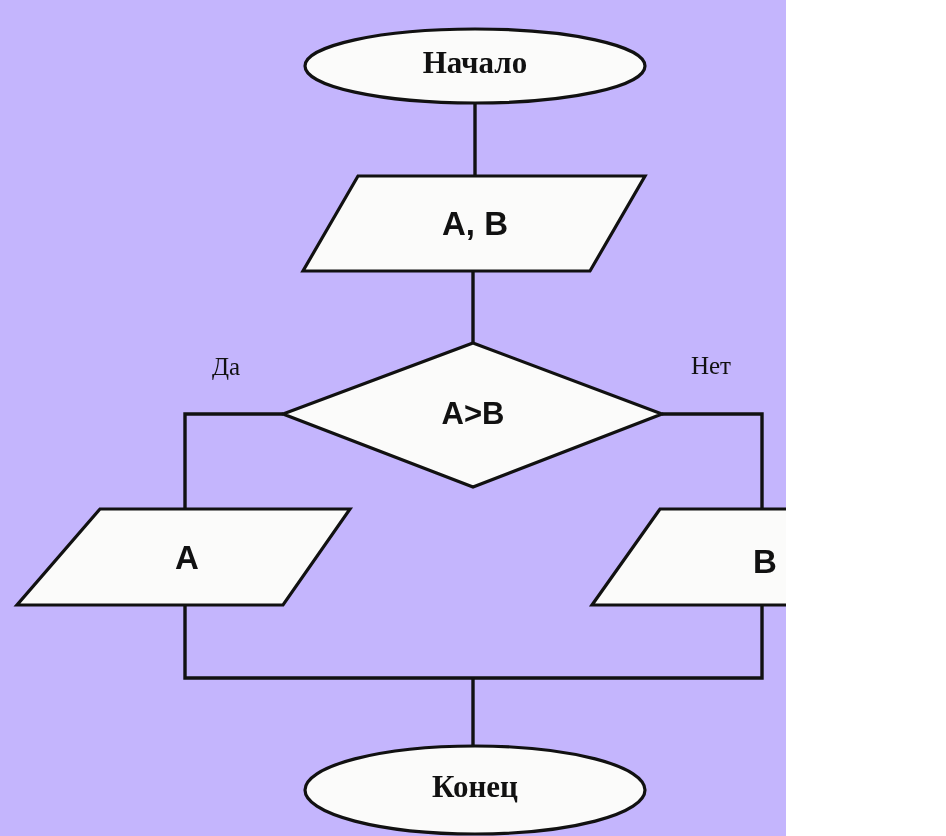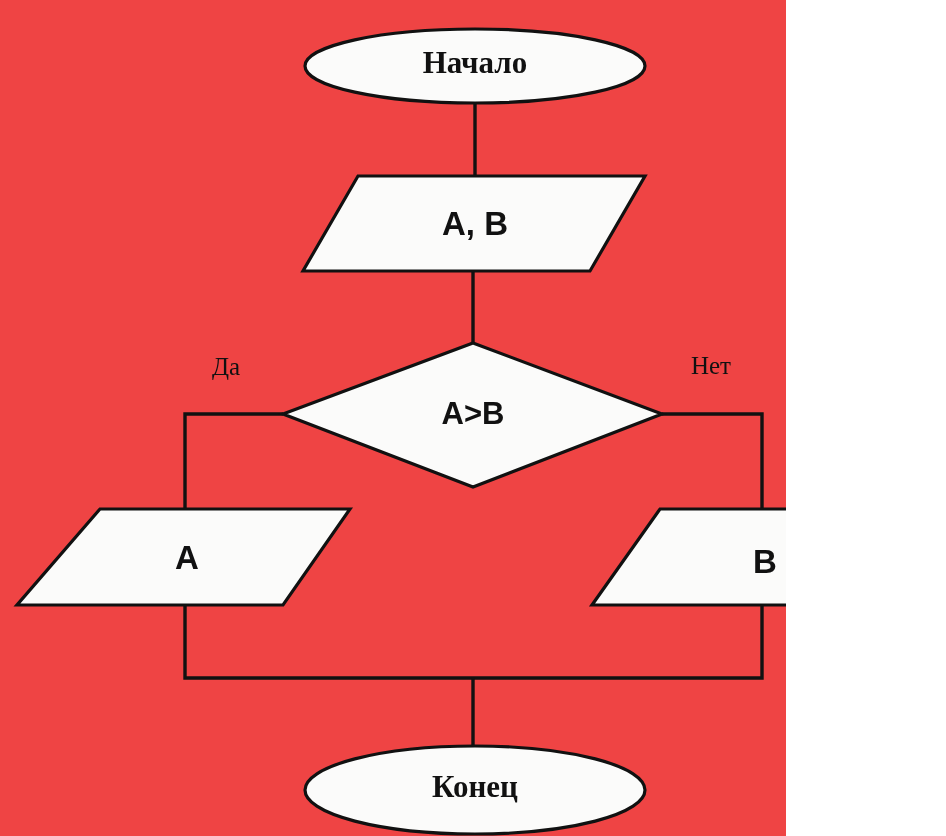--- a/index.html
+++ b/index.html
@@ -66,21 +66,21 @@
     font-weight: normal;
     font-size: 25px;
     fill: #111111;
     text-anchor: middle;
     dominant-baseline: middle;
   }
 </style>
 </head>
 <body>
 
-<div id="flowchart-root" style="width: 786px; height: 836px; background: #ef4444;">
+<div id="flowchart-root" style="width: 786px; height: 836px; background: #c4b5fd;">
   <svg id="flowchart-svg" viewBox="0 0 946 836" xmlns="http://www.w3.org/2000/svg" style="width: 946px; height: 836px;">
 
     <g>
       <path class="connector" d="M 475,103 L 475,176" style="stroke: rgb(17, 17, 17);"></path>
       <path class="connector" d="M 473,271 L 473,343" style="stroke: rgb(17, 17, 17);"></path>
       <path class="connector" d="M 283,414 L 185,414 L 185,509" style="stroke: rgb(17, 17, 17);"></path>
       <path class="connector" d="M 662,414 L 762,414 L 762,509" style="stroke: rgb(17, 17, 17);"></path>
       <path class="connector" d="M 185,605 L 185,678 L 473,678" style="stroke: rgb(17, 17, 17);"></path>
       <path class="connector" d="M 762,605 L 762,678 L 473,678" style="stroke: rgb(17, 17, 17);"></path>
       <path class="connector" d="M 473,678 L 473,748" style="stroke: rgb(17, 17, 17);"></path>

